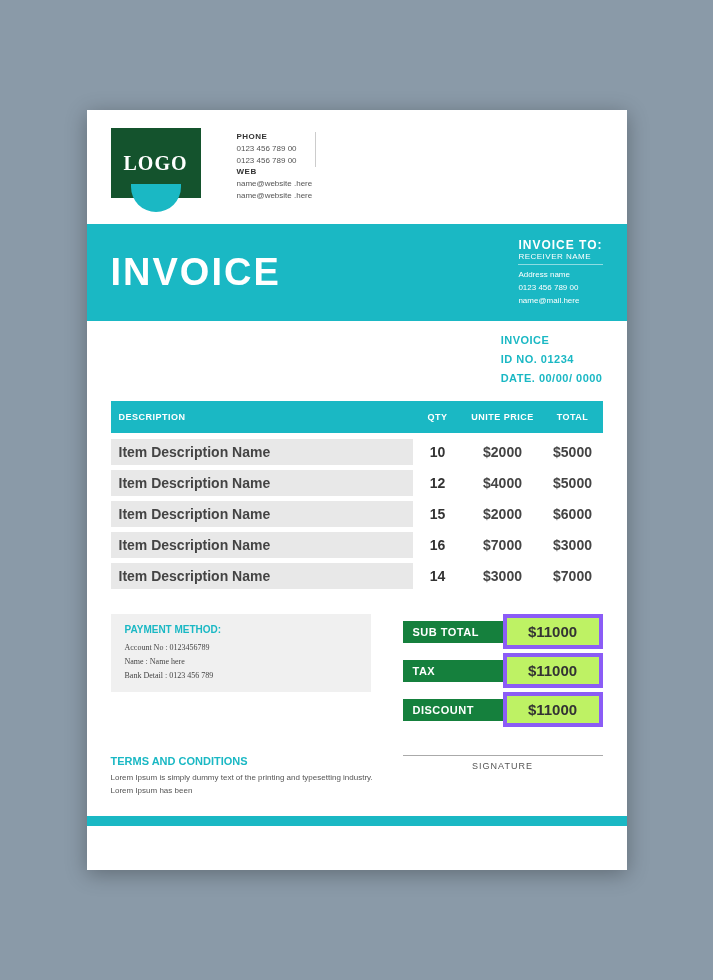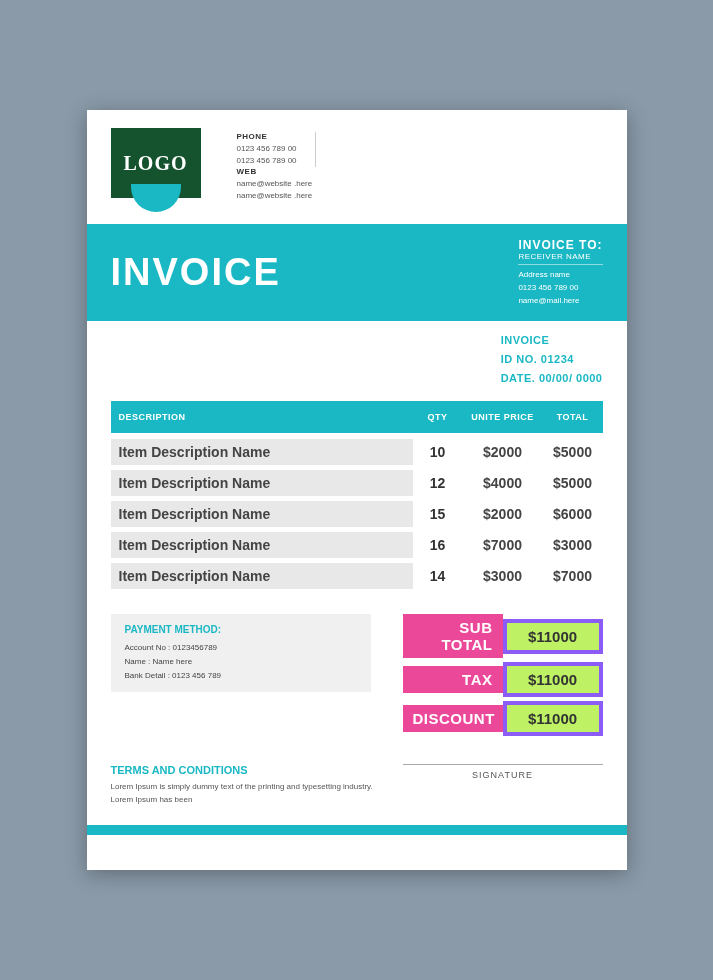--- a/index.html
+++ b/index.html
@@ -197,37 +197,38 @@
       font-size: 10px;
       font-weight: bold;
       color: #1ab8c4;
       text-transform: uppercase;
       margin-bottom: 6px;
     }
     .payment-row {
       font-size: 8px;
       color: #444;
       line-height: 1.7;
+      font-family: Liberation Serif, serif;
     }
     .totals-block {
       width: 200px;
     }
     .total-row {
       display: flex;
       align-items: center;
       margin-bottom: 4px;
     }
     .total-label {
-      background: #ec4899;
-      color: white;
-      font-size: 15px;
+      background: #15803d;
+      color: white;
+      font-size: 11px;
       font-weight: bold;
       text-transform: uppercase;
       padding: 5px 10px;
-      text-align: right;
+      text-align: left;
       width: 100px;
       letter-spacing: 0.5px;
     }
     .total-value {
       background: #bef264;
       border: 4px solid #8b5cf6;
       font-size: 15px;
       font-weight: bold;
       color: #333;
       padding: 5px 10px;

